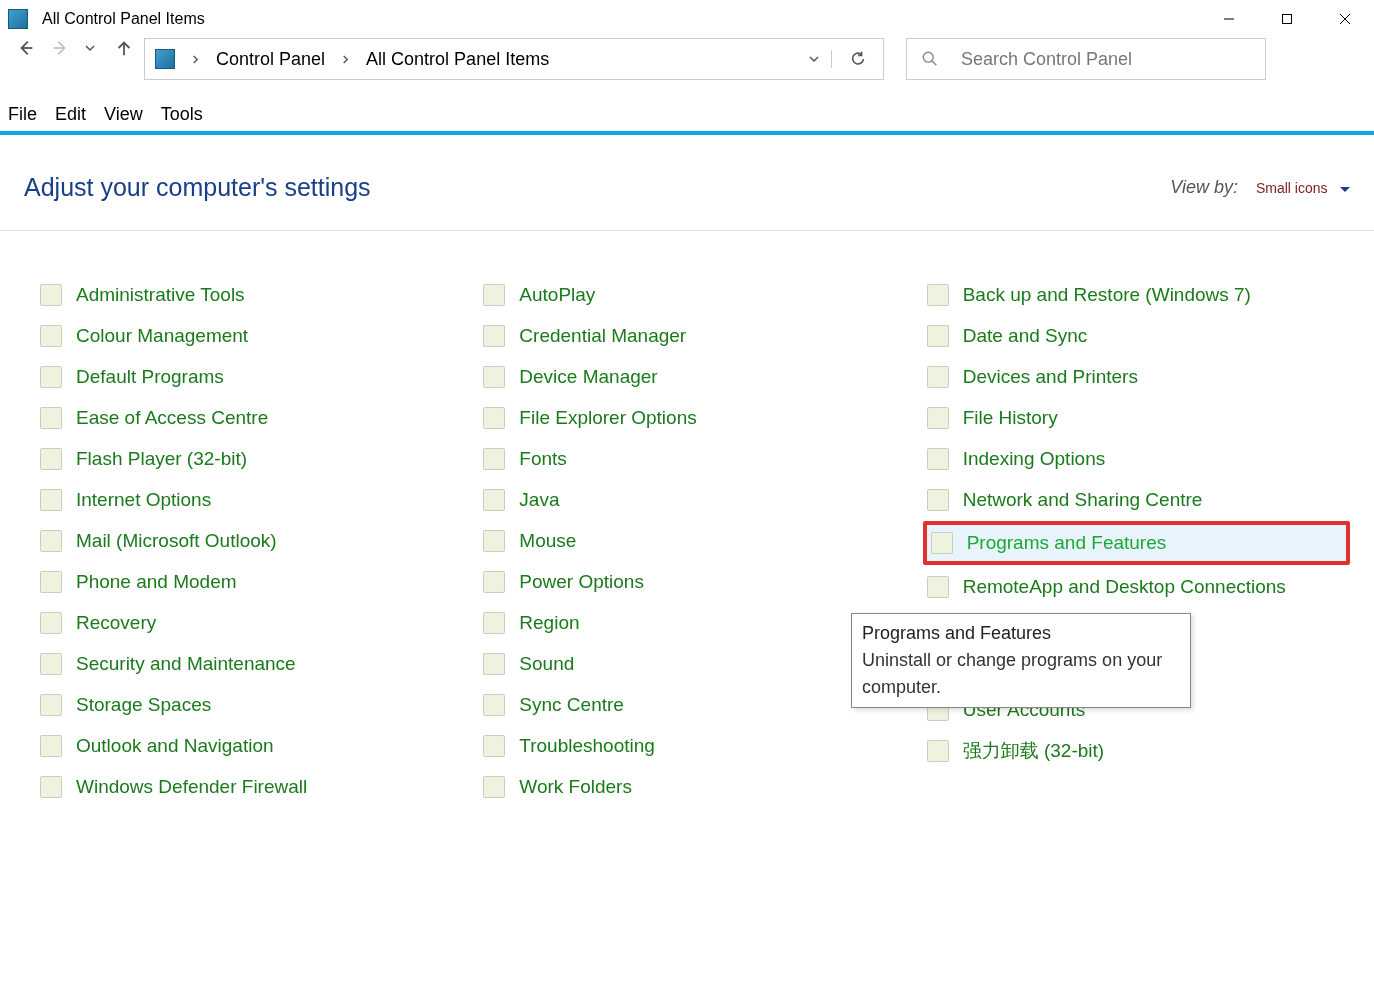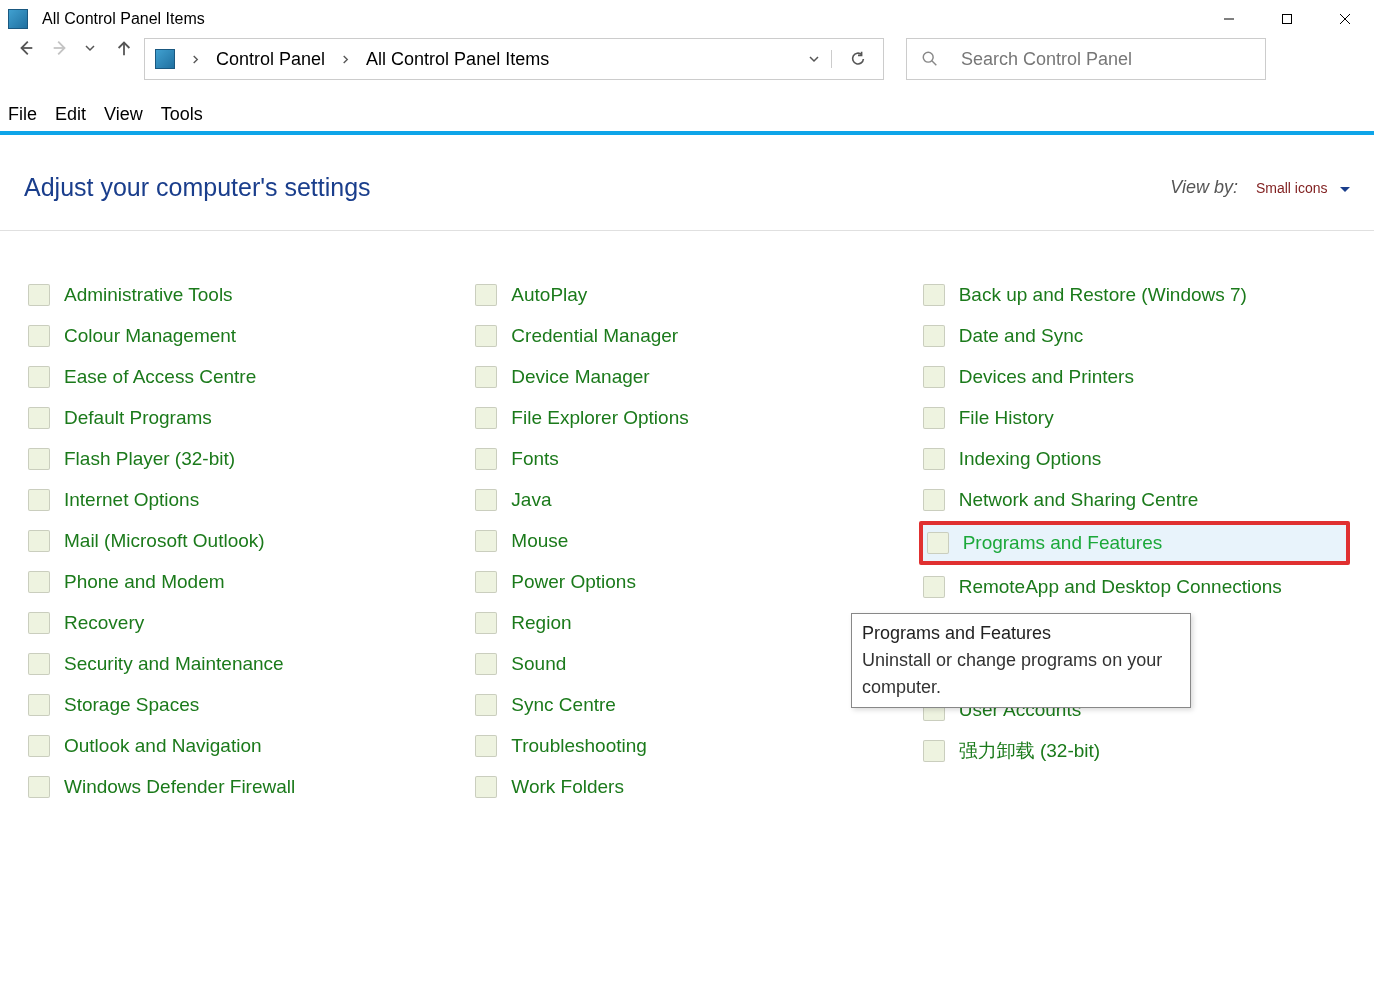--- a/index.html
+++ b/index.html
@@ -42,21 +42,21 @@
 
     
     .page-header { display:flex; align-items:center; padding: 38px 24px 18px 24px; }
     .page-title { font-size: 25px; color:#1a3e8c; flex:1; }
     .viewby-label { font-size: 18px; color:#555; margin-right: 18px; font-style: italic; }
     .viewby-value { font-size: 14px; color:#7f1d1d; }
     .viewby-caret { margin-left: 8px; display:inline-block; }
     .sep { border-bottom:1px solid #e0e0e0; margin: 10px 0 0 0; width:100%; }
 
     
-    .grid { display: grid; grid-template-columns: repeat(3, 1fr); column-gap: 16px; padding: 50px 24px 0 24px; }
+    .grid { display: grid; grid-template-columns: repeat(3, 1fr); column-gap: 16px; padding: 50px 24px 0 36px; }
     .col { display:flex; flex-direction:column; gap: 14px; }
     .item { display:flex; align-items:center; gap: 14px; height: 27px; padding: 0 4px; }
     .item .icon { width: 22px; height: 22px; flex-shrink:0; border:1px solid rgba(0,0,0,.15); border-radius:2px; background:#eef3e0; position:relative; }
     .item-label { font-size: 19px; color: #1b7a1b; white-space: nowrap; }
     .item.highlighted { border: 4px solid #e03030; padding: 0 4px; background: #e8f3fb; border-radius:2px; height:44px; margin-top:-6px; margin-bottom:-6px;}
     .item.highlighted .item-label { color:#1ba83a; }
 
     
     .tooltip { position:absolute; background:#fff; border:1px solid #888; box-shadow: 2px 2px 5px rgba(0,0,0,.15); padding: 6px 10px; font-size:18px; color:#333; max-width: 360px; line-height:1.5; }
     .tooltip .tt-title { color:#222; }
@@ -182,26 +182,26 @@
   <div class="col" id="col0">
       <div class="item">
         <span class="icon hue-gray"></span>
         <span class="item-label">Administrative Tools</span>
       </div>
       <div class="item">
         <span class="icon hue-multi"></span>
         <span class="item-label">Colour Management</span>
       </div>
       <div class="item">
+        <span class="icon hue-green"></span>
+        <span class="item-label">Default Programs</span>
+      </div>
+      <div class="item">
         <span class="icon hue-blue"></span>
         <span class="item-label">Ease of Access Centre</span>
-      </div>
-      <div class="item">
-        <span class="icon hue-green"></span>
-        <span class="item-label">Default Programs</span>
       </div>
       <div class="item">
         <span class="icon hue-red"></span>
         <span class="item-label">Flash Player (32-bit)</span>
       </div>
       <div class="item">
         <span class="icon hue-blue"></span>
         <span class="item-label">Internet Options</span>
       </div>
       <div class="item">

